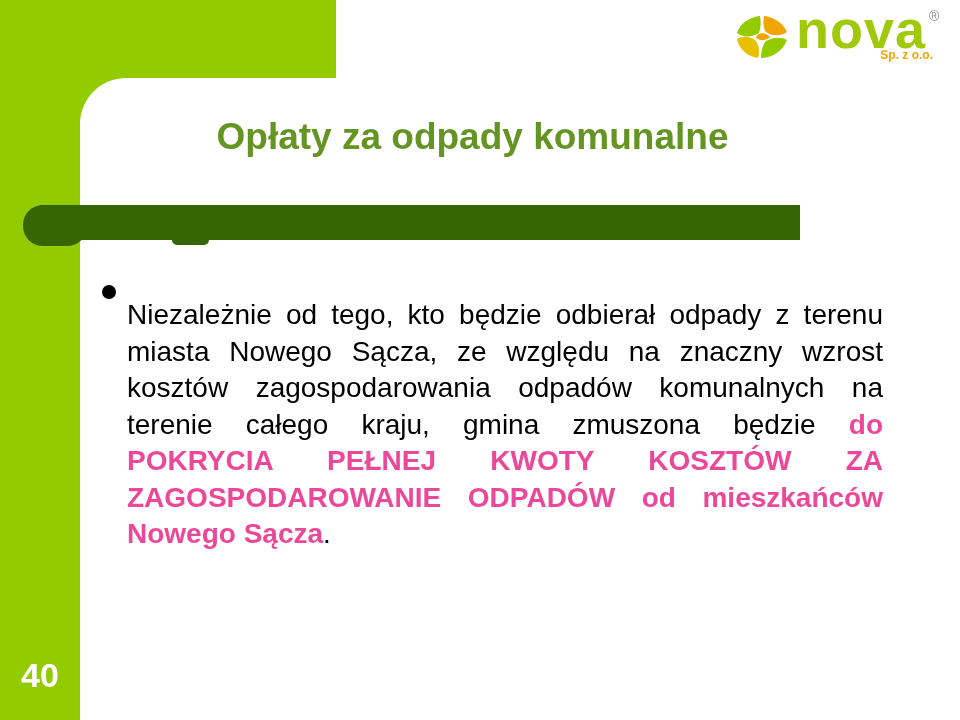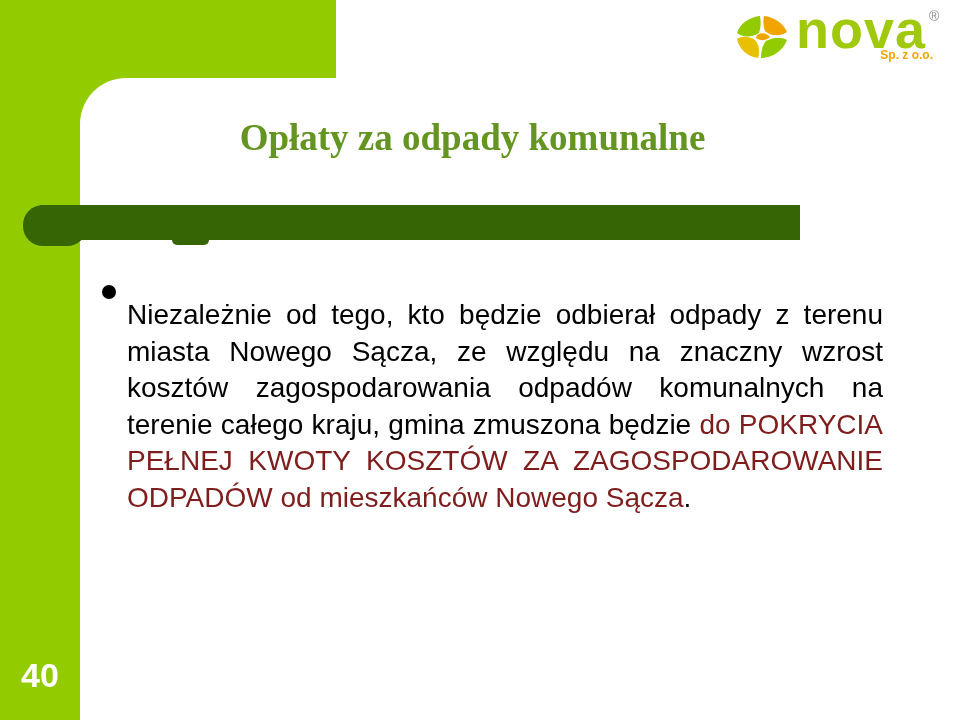--- a/index.html
+++ b/index.html
@@ -58,42 +58,41 @@
   
   .slide-title {
     position: absolute; left: 0; top: 116px;
     width: 945px;
     text-align: center;
     font-size: 37px;
     font-weight: bold;
     color: #649522;
     letter-spacing: 0px;
     z-index: 5;
-    font-family: Liberation Serif, serif;
   }
   
   .bullet-dot {
     position: absolute; left: 102px; top: 285px;
     width: 14px; height: 14px;
     border-radius: 50%;
     background: #000000;
     z-index: 5;
   }
   .body-text {
     position: absolute; left: 127px; top: 269px;
     width: 756px;
     font-size: 28px;
     line-height: 36.5px;
     color: #000000;
     text-align: justify;
     z-index: 5;
   }
   .body-text .red-bold {
-    color: #7f1d1d;
-    font-weight: normal;
+    color: #ec4899;
+    font-weight: bold;
   }
   
   .page-number {
     position: absolute; left: 0; top: 656px;
     width: 80px;
     text-align: center;
     font-size: 34px;
     font-weight: bold;
     color: #ffffff;
     z-index: 5;

